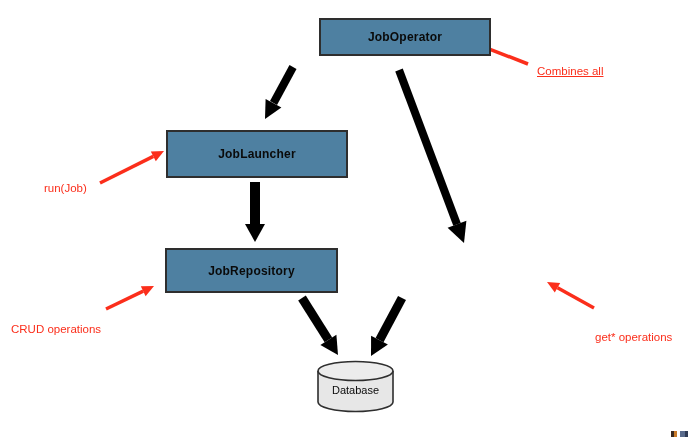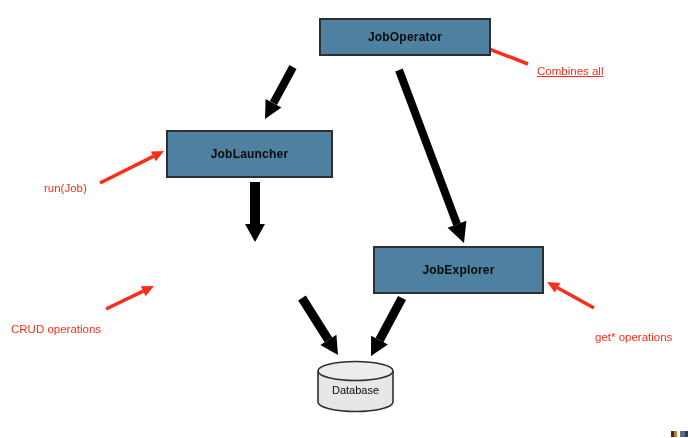--- a/index.html
+++ b/index.html
@@ -22,34 +22,34 @@
     box-sizing: border-box;
     display: flex;
     align-items: center;
     justify-content: center;
     font-weight: bold;
     font-size: 12px;
     color: #0a0a0a;
     letter-spacing: 0.2px;
   }
   #node-joboperator   { left: 271px; top: 18px;  width: 172px; height: 38px; margin-left: 48px; }
-  #node-joblauncher   { left: 166px; top: 130px; width: 167px; height: 48px; }
+  #node-joblauncher   { left: 166px; top: 130px; width: 182px; height: 48px; }
   #node-jobrepository { left: 165px; top: 248px; width: 173px; height: 45px; }
   #node-jobexplorer   { left: 373px; top: 246px; width: 171px; height: 48px; }
   #arrow-layer {
     position: absolute;
     left: 0; top: 0;
     width: 693px; height: 438px;
     pointer-events: none;
   }
   .db-label {
     position: absolute;
-    left: 332px; top: 384px;
+    left: 318px; top: 384px;
     width: 75px;
-    text-align: left;
+    text-align: center;
     font-size: 11px;
     color: #0a0a0a;
   }
   .annotation {
     position: absolute;
     font-size: 11.5px;
     color: #fb2e1b;
     white-space: nowrap;
   }
   #ann-combines { left: 537px; top: 65px; text-decoration: underline;  }
@@ -114,22 +114,22 @@
       <polygon points="547,282 560.2,283 554.8,292.6" fill="#fb2e1b"></polygon>
     </g>
   </svg>
 
   <div class="node" id="node-joboperator">
     <span>JobOperator</span>
   </div>
   <div class="node" id="node-joblauncher">
     <span>JobLauncher</span>
   </div>
-  <div class="node" id="node-jobexplorer">
-    <span>JobExplorer</span>
+  <div class="node" id="node-jobrepository">
+    <span>JobRepository</span>
   </div>
 
   <div class="db-label">Database</div>
 
   <div class="annotation" id="ann-combines">Combines all</div>
   <div class="annotation" id="ann-runjob">run(Job)</div>
   <div class="annotation" id="ann-crud">CRUD operations</div>
   <div class="annotation" id="ann-get">get* operations</div>
 
   <div class="watermark" id="wm-a"></div>

